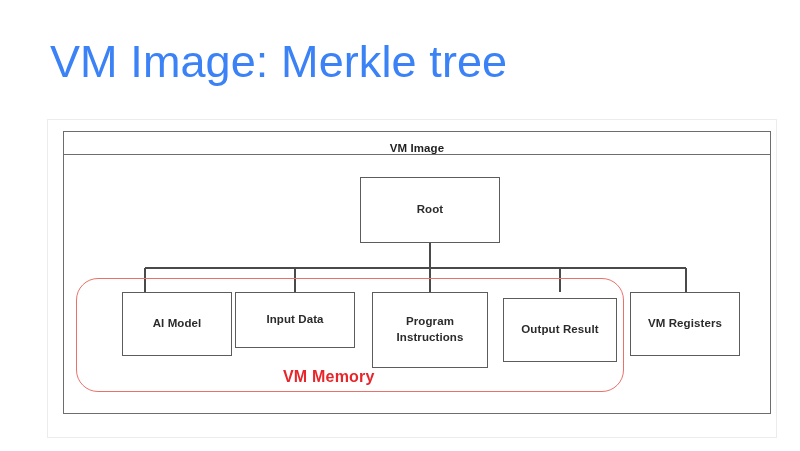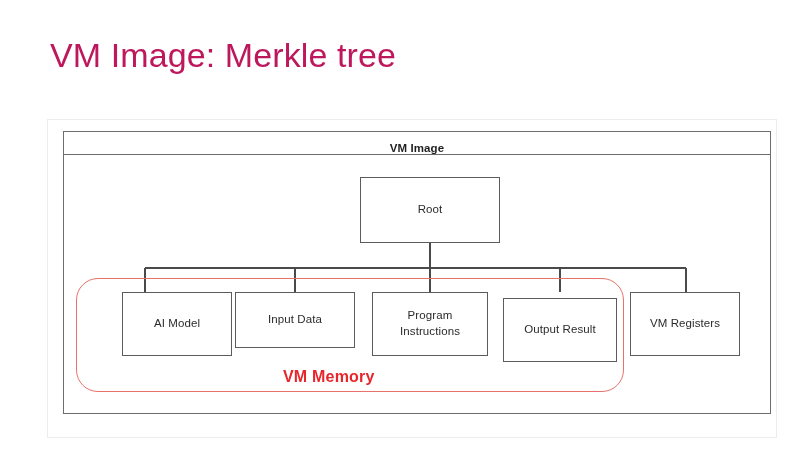--- a/index.html
+++ b/index.html
@@ -14,24 +14,24 @@
     overflow: hidden;
     font-family: "Liberation Sans", sans-serif;
     color: #1a1a1a;
   }
 
   
   #slide-title {
     position: absolute;
     left: 50px;
     top: 36px;
-    font-size: 34px;
+    font-size: 45px;
     font-weight: 400;
     letter-spacing: 0.1px;
-    color: #be185d;
+    color: #3b82f6;
     white-space: nowrap;
   }
 
   
   #diagram-outer-frame {
     position: absolute;
     left: 47px;
     top: 119px;
     width: 730px;
     height: 319px;
@@ -91,26 +91,27 @@
     justify-content: center;
     text-align: center;
     font-size: 11.5px;
     color: #2b2b2b;
     line-height: 1.35;
     letter-spacing: 0.1px;
   }
   .node-label {
     display: block;
     white-space: pre-line;
+    font-weight: bold;
   }
 
   #node-root      { left: 360px; top: 177px; width: 140px; height: 66px; }
   #node-ai-model  { left: 90px;  top: 292px; width: 110px; height: 64px; margin-left: 32px; }
   #node-input-data{ left: 235px; top: 292px; width: 120px; height: 56px; }
-  #node-program   { left: 372px; top: 292px; width: 116px; height: 64px; }
+  #node-program   { left: 372px; top: 292px; width: 116px; height: 76px; }
   #node-output    { left: 503px; top: 280px; width: 114px; height: 64px; margin-top: 18px; }
   #node-registers { left: 630px; top: 292px; width: 110px; height: 64px; }
 
   
   #vm-memory-group {
     position: absolute;
     left: 76px;
     top: 278px;
     width: 548px;
     height: 114px;

